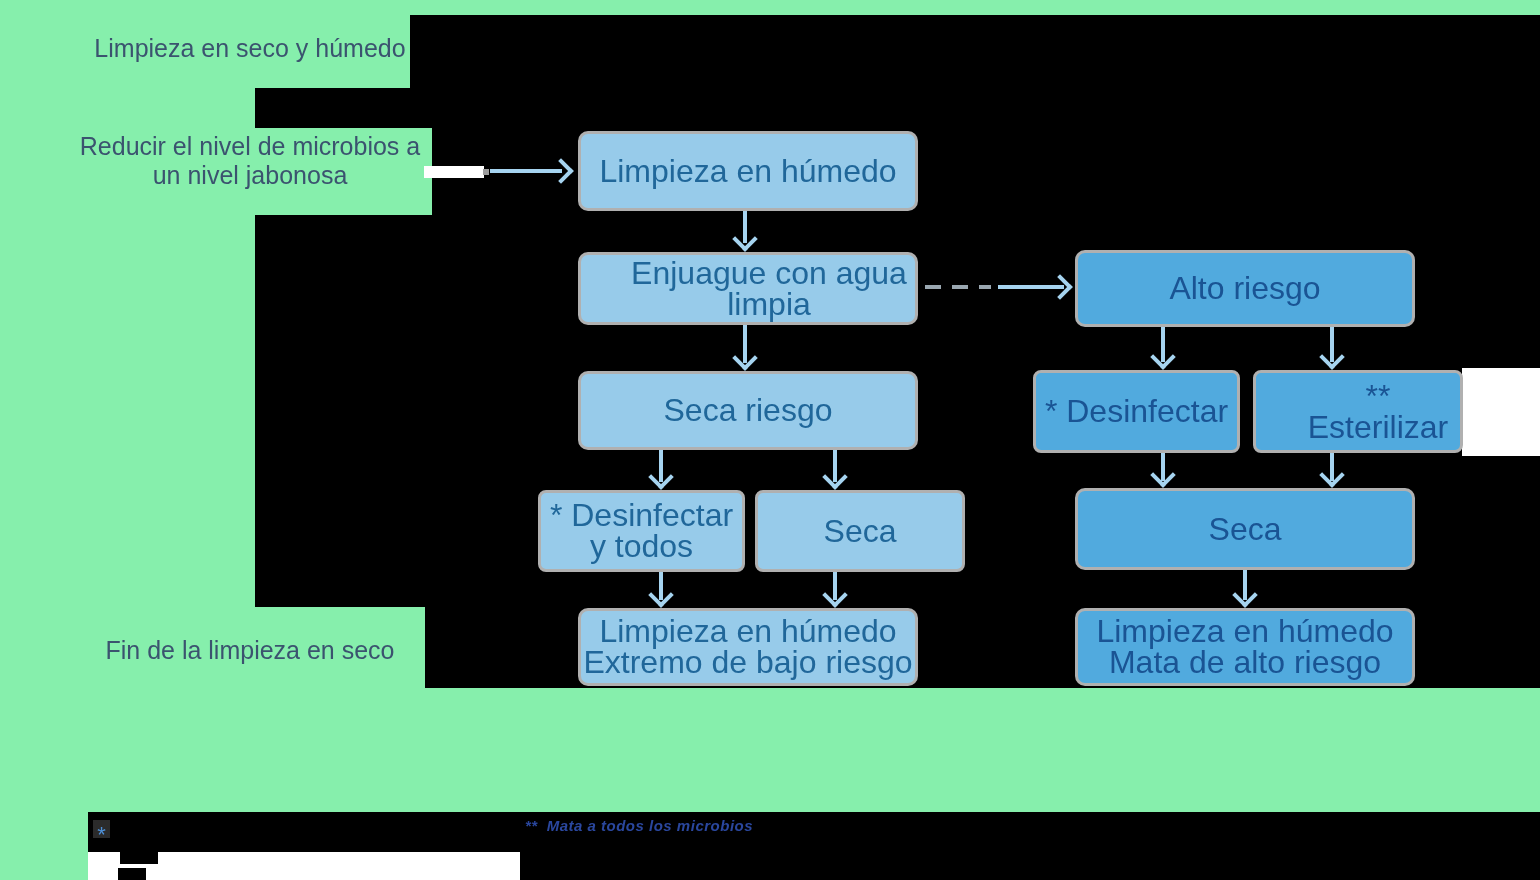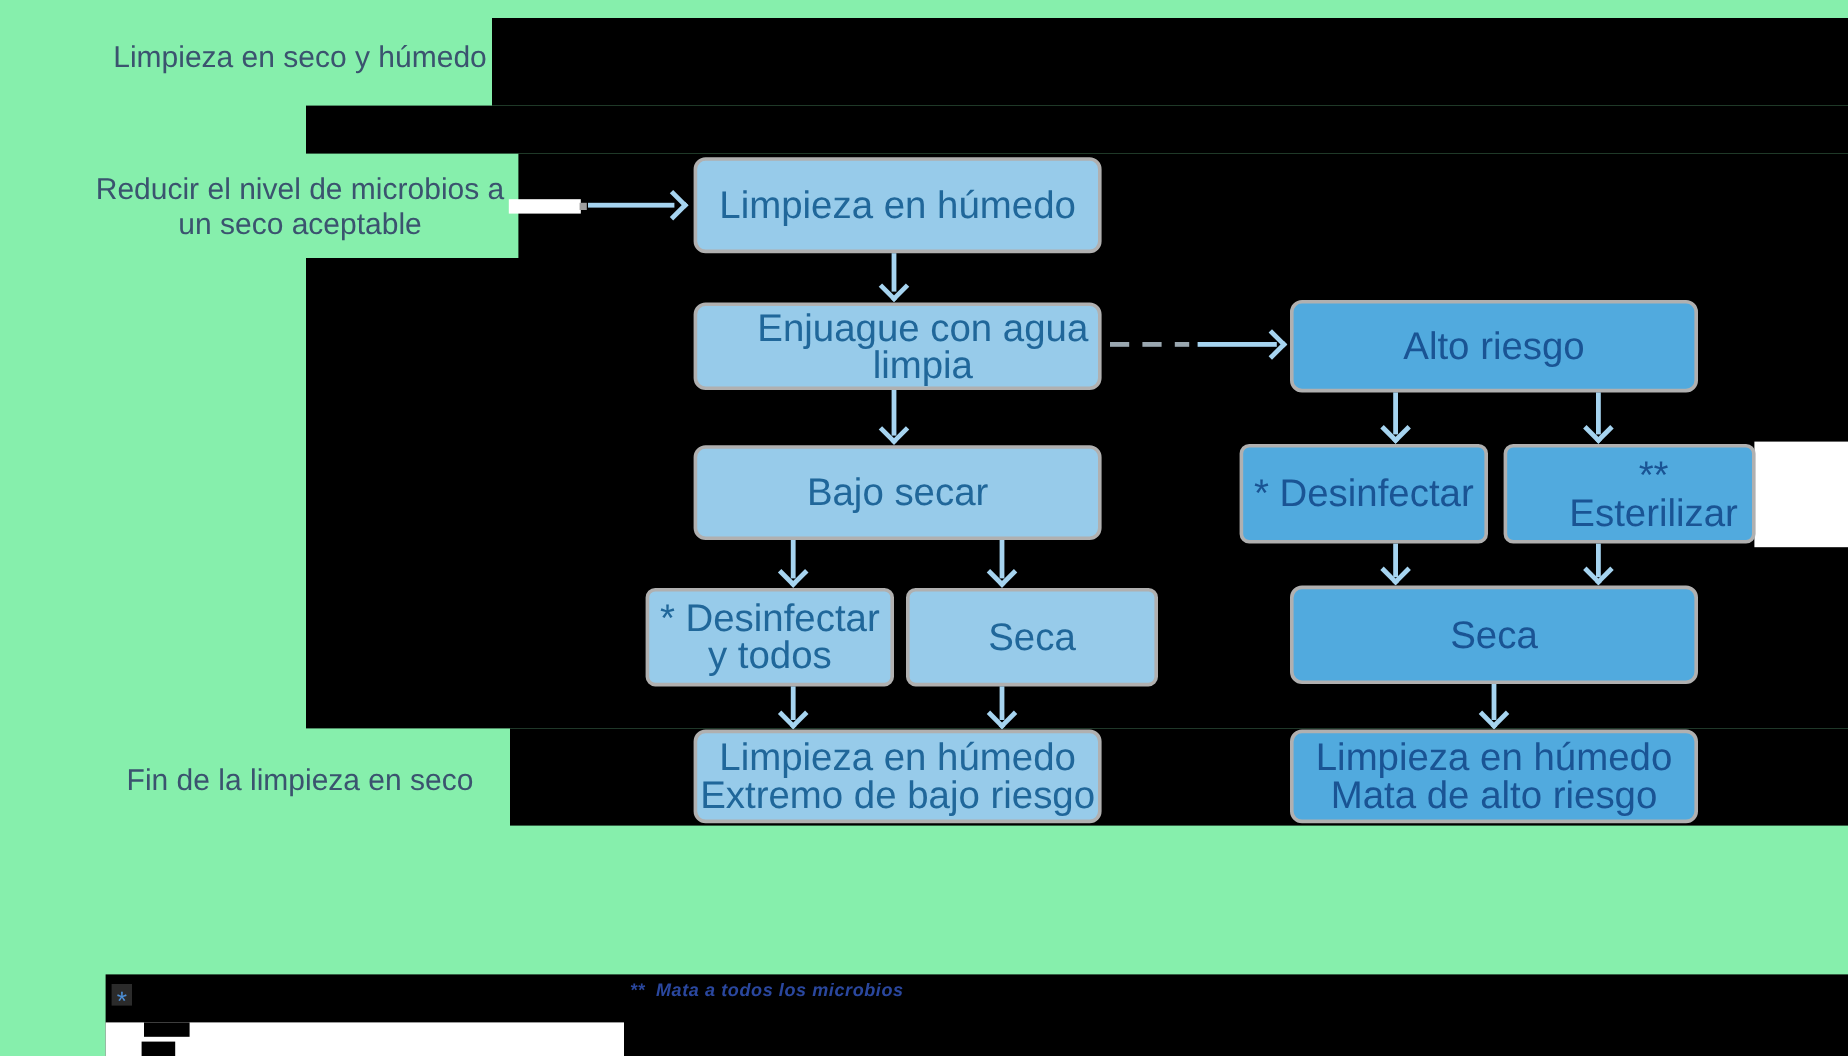--- a/index.html
+++ b/index.html
@@ -50,41 +50,41 @@
   <div class="white-patch" style="left:1462px;top:368px;width:78px;height:88px;"></div>
 
   <div class="blk" style="left:88px;top:812px;width:1452px;height:68px;"></div>
   <div class="white-patch" style="left:88px;top:852px;width:432px;height:28px;"></div>
   <div class="blk" style="left:120px;top:852px;width:38px;height:12px;"></div>
   <div class="blk" style="left:118px;top:868px;width:28px;height:12px;"></div>
 
   <div class="side-label" style="left:30px;top:34px;width:440px;">
     <span>Limpieza en seco y húmedo</span>
   </div>
-  <div class="side-label" style="left:20px;top:144px;width:460px;">
+  <div class="side-label" style="left:20px;top:132px;width:460px;">
     <span>Reducir el nivel de microbios a</span><br>
-    <span>un seco aceptable</span>
+    <span>un nivel jabonosa</span>
   </div>
   <div class="side-label" style="left:30px;top:636px;width:440px;">
     <span>Fin de la limpieza en seco</span>
   </div>
 
   <div class="white-patch" style="left:424px;top:166px;width:60px;height:12px;"></div>
   <div class="dot" style="left:483px;top:169px;"></div>
   <div class="hline" style="left:490px;top:169px;width:72px;"></div>
   <div class="chev right" style="left:552px;top:162px;"></div>
 
   <div class="node light" style="left:578px;top:131px;width:340px;height:80px;">
     <span>Limpieza en húmedo</span>
   </div>
   <div class="node light" style="left:578px;top:252px;width:340px;height:73px;padding-left:42px;">
     <span>Enjuague con agua limpia</span>
   </div>
   <div class="node light" style="left:578px;top:371px;width:340px;height:79px;">
-    <span>Bajo secar</span>
+    <span>Seca riesgo</span>
   </div>
   <div class="node light" style="left:538px;top:490px;width:207px;height:82px;border-radius:8px;">
     <span>* Desinfectar</span>
     <span>y todos</span>
   </div>
   <div class="node light" style="left:755px;top:490px;width:210px;height:82px;border-radius:8px;">
     <span>Seca</span>
   </div>
   <div class="node light" style="left:578px;top:608px;width:340px;height:78px;">
     <span>Limpieza en húmedo</span>

